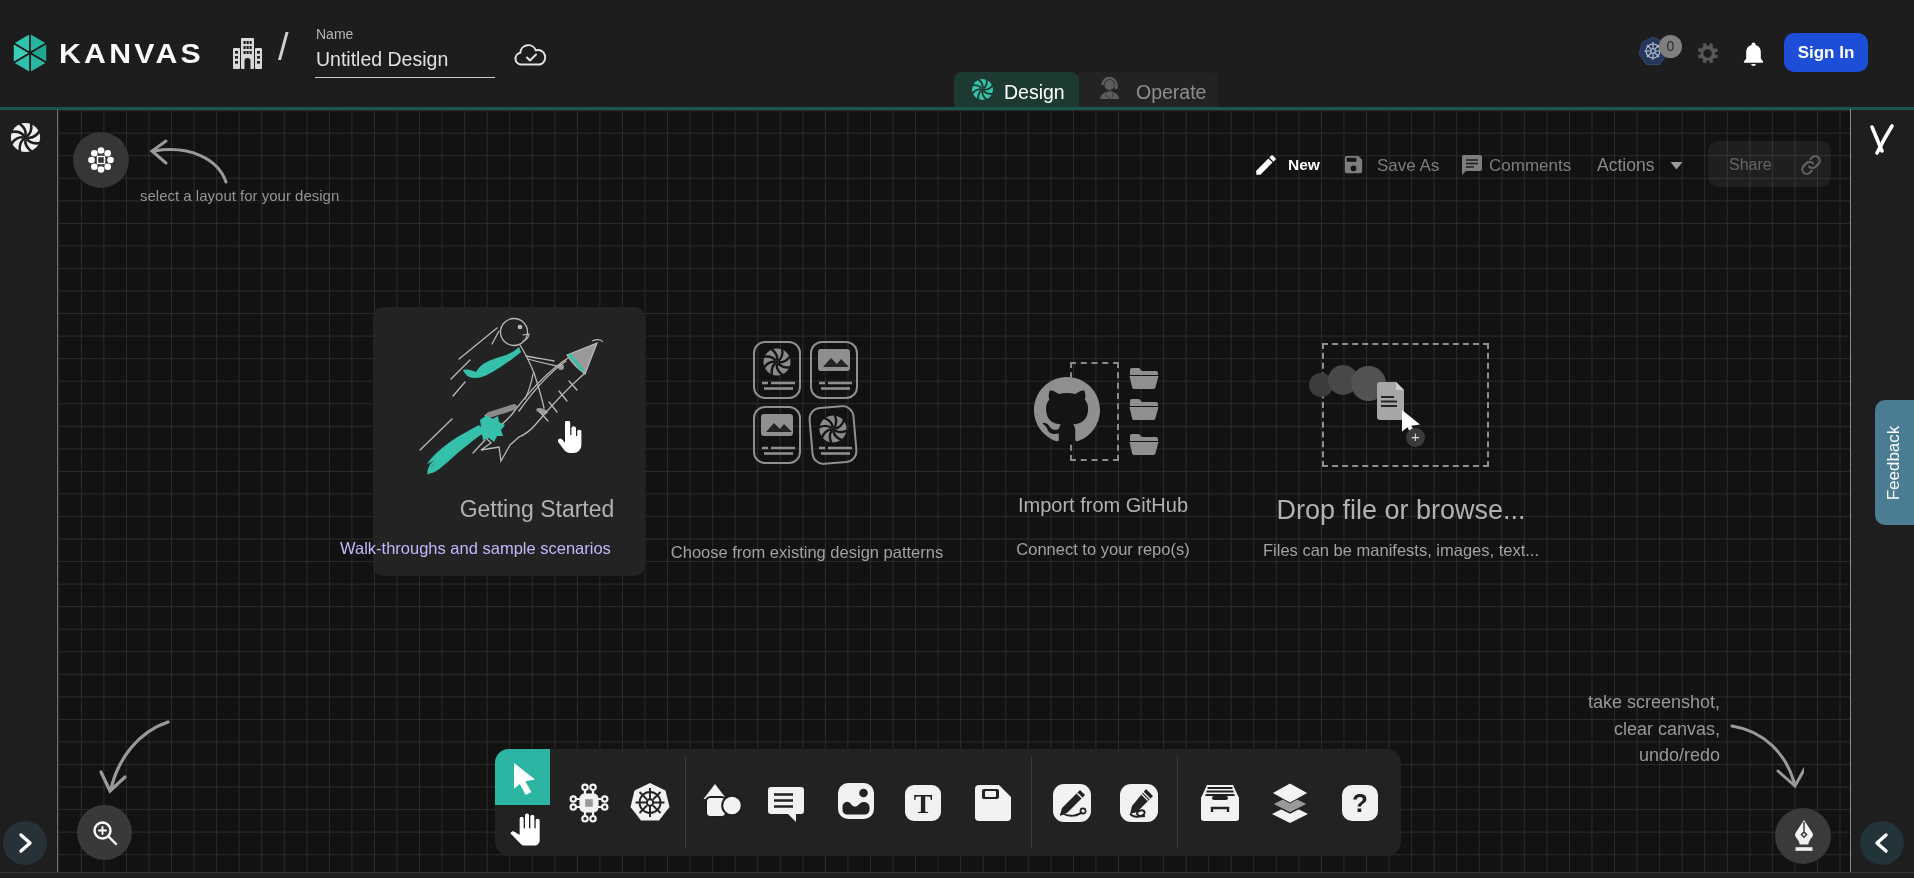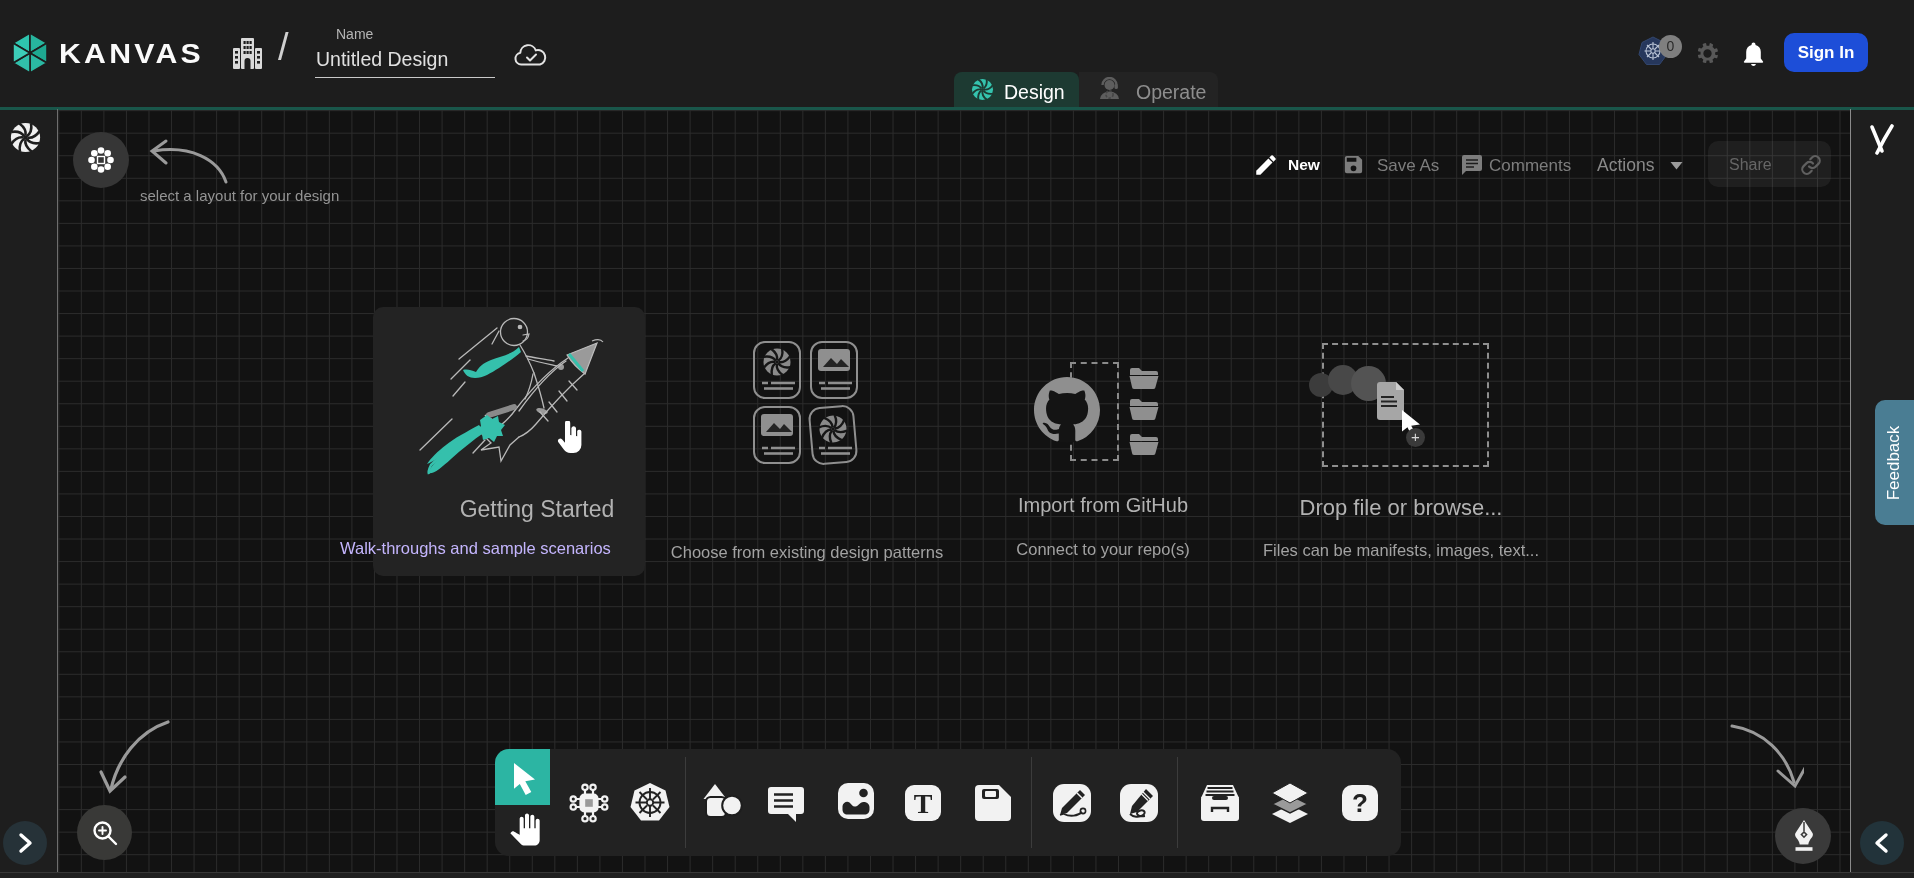--- a/index.html
+++ b/index.html
@@ -224,39 +224,40 @@
     <g stroke="#242424" stroke-width="2">
         <path d="M6 16 h13"></path>
         <path d="M6 20.5 h16"></path>
         <path d="M6 25 h16"></path>
       </g>
   </svg>
   <svg class="abs" style="left:1400px;top:409px" width="22" height="28" viewBox="0 0 22 28">
     <path d="M2 1 L20 15.5 L11.2 16.8 L16.5 26 L12.2 28 L7.5 18.2 L2 22.5 Z" fill="#fff"></path>
   </svg>
   <div class="abs" style="left:1406px;top:428px;width:19px;height:19px;border-radius:50%;background:#3a3a3a;color:#d9d9d9;font-size:15px;text-align:center;line-height:18px;">+</div>
-  <div class="abs" style="left:1251px;top:495px;width:300px;text-align:center;font-size:22px;color:#b2b2b2;">Drop file or browse...</div>
+  <div class="abs" style="left:1251px;top:495px;width:300px;text-align:center;font-size:27px;color:#b2b2b2;">Drop file or browse...</div>
   <div class="abs" style="left:1251px;top:541px;width:300px;text-align:center;font-size:16.5px;color:#a2a2a2;">Files can be manifests, images, text...</div>
 
   <svg class="abs" style="left:98px;top:714px" width="75" height="90" viewBox="0 0 75 90" fill="none" stroke="#9a9a9a" stroke-width="3.2" stroke-linecap="round">
     <path d="M70 8 C 40 18 20 45 13 75"></path>
     <path d="M3 58 L12 77 L27 63"></path>
   </svg>
   <div class="abs" style="left:77px;top:805px;width:55px;height:55px;border-radius:50%;background:#393937;"></div>
   <svg class="abs" style="left:91px;top:819px" width="28" height="28" viewBox="0 0 28 28" fill="none" stroke="#fff" stroke-width="2.4" stroke-linecap="round">
     <circle cx="11.5" cy="11.5" r="8"></circle>
     <path d="M17.5 17.5 L25 25"></path>
     <path d="M8 11.5 h7 M11.5 8 v7" stroke-width="1.9"></path>
   </svg>
 
   <div class="abs" style="left:3px;top:821px;width:44px;height:44px;border-radius:50%;background:#263238;"></div>
   <svg class="abs" style="left:16px;top:832px" width="18" height="22" viewBox="0 0 18 22" fill="none" stroke="#fff" stroke-width="3.4" stroke-linecap="round" stroke-linejoin="round">
     <path d="M5 3 L14 11 L5 19"></path>
   </svg>
 
+  <div class="abs" style="left:1420px;top:689px;width:300px;text-align:right;font-size:18px;color:#989898;line-height:26.5px;">take screenshot,<br>clear canvas,<br>undo/redo</div>
   <svg class="abs" style="left:1728px;top:718px" width="76" height="74" viewBox="0 0 76 74" fill="none" stroke="#9a9a9a" stroke-width="3" stroke-linecap="round">
     <path d="M4 8 C 36 13 58 36 66 64"></path>
     <path d="M50 53 L67 68 L77 50"></path>
   </svg>
 
   <div class="abs" style="left:1775px;top:808px;width:56px;height:56px;border-radius:50%;background:#3a3a3a;"></div>
   <svg class="abs" style="left:1791px;top:819px" width="26" height="33" viewBox="0 0 26 33">
     <path d="M13 1 L21.5 14 C 23 17 20 19 19 21 C 18 22.8 17.5 24 17.3 25.5 H8.7 C 8.5 24 8 22.8 7 21 C 6 19 3 17 4.5 14 Z" fill="#f2f2f2"></path>
     <path d="M13 3 V12.5" stroke="#3a3a3a" stroke-width="1.5"></path>
     <path d="M13 13 l2.6 2.6 -2.6 2.6 -2.6 -2.6 z" fill="none" stroke="#3a3a3a" stroke-width="1.5"></path>
@@ -406,21 +407,21 @@
         <rect x="4" y="18" width="3" height="2.6"></rect>
         <rect x="4" y="23" width="3" height="2.6"></rect>
       <rect x="26" y="13" width="3" height="2.6"></rect>
         <rect x="26" y="18" width="3" height="2.6"></rect>
         <rect x="26" y="23" width="3" height="2.6"></rect>
       <path d="M13.5 31 v-8 a3 3 0 0 1 6 0 v8 z"></path>
     </g>
   </svg>
   <div class="abs" style="left:278px;top:26px;font-size:38px;font-weight:300;color:#cfcfcf;">/</div>
 
-  <div class="abs" style="left:316px;top:26px;font-size:14px;color:#b5b5b5;margin-left:20px;">Name</div>
+  <div class="abs" style="left:316px;top:26px;font-size:14px;color:#b5b5b5;">Name</div>
   <div class="abs" style="left:316px;top:48px;font-size:19.5px;color:#e0e0e0;">Untitled Design</div>
   <div class="abs" style="left:315px;top:77px;width:180px;height:1px;background:#c9c9c9;"></div>
 
   <svg class="abs" style="left:514px;top:43px" width="34" height="24" viewBox="0 0 34 24" fill="none" stroke="#e3e3e3" stroke-width="2">
     <path d="M8.5 21.5 H7.2 A5.9 5.9 0 0 1 6.3 9.8 A8 8 0 0 1 21.8 7.4 A6.9 6.9 0 0 1 26 21.5 H8.5" stroke-linejoin="round"></path>
     <path d="M13 14.5 l3 3 l6 -6" stroke-linecap="round" stroke-linejoin="round"></path>
   </svg>
 
   <div class="abs" style="left:954px;top:72px;width:125px;height:35px;background:#1d3a32;border-radius:8px 8px 0 0;"></div>
   <div class="abs" style="left:1079px;top:72px;width:139px;height:35px;background:#232323;border-radius:0 8px 0 0;"></div>

